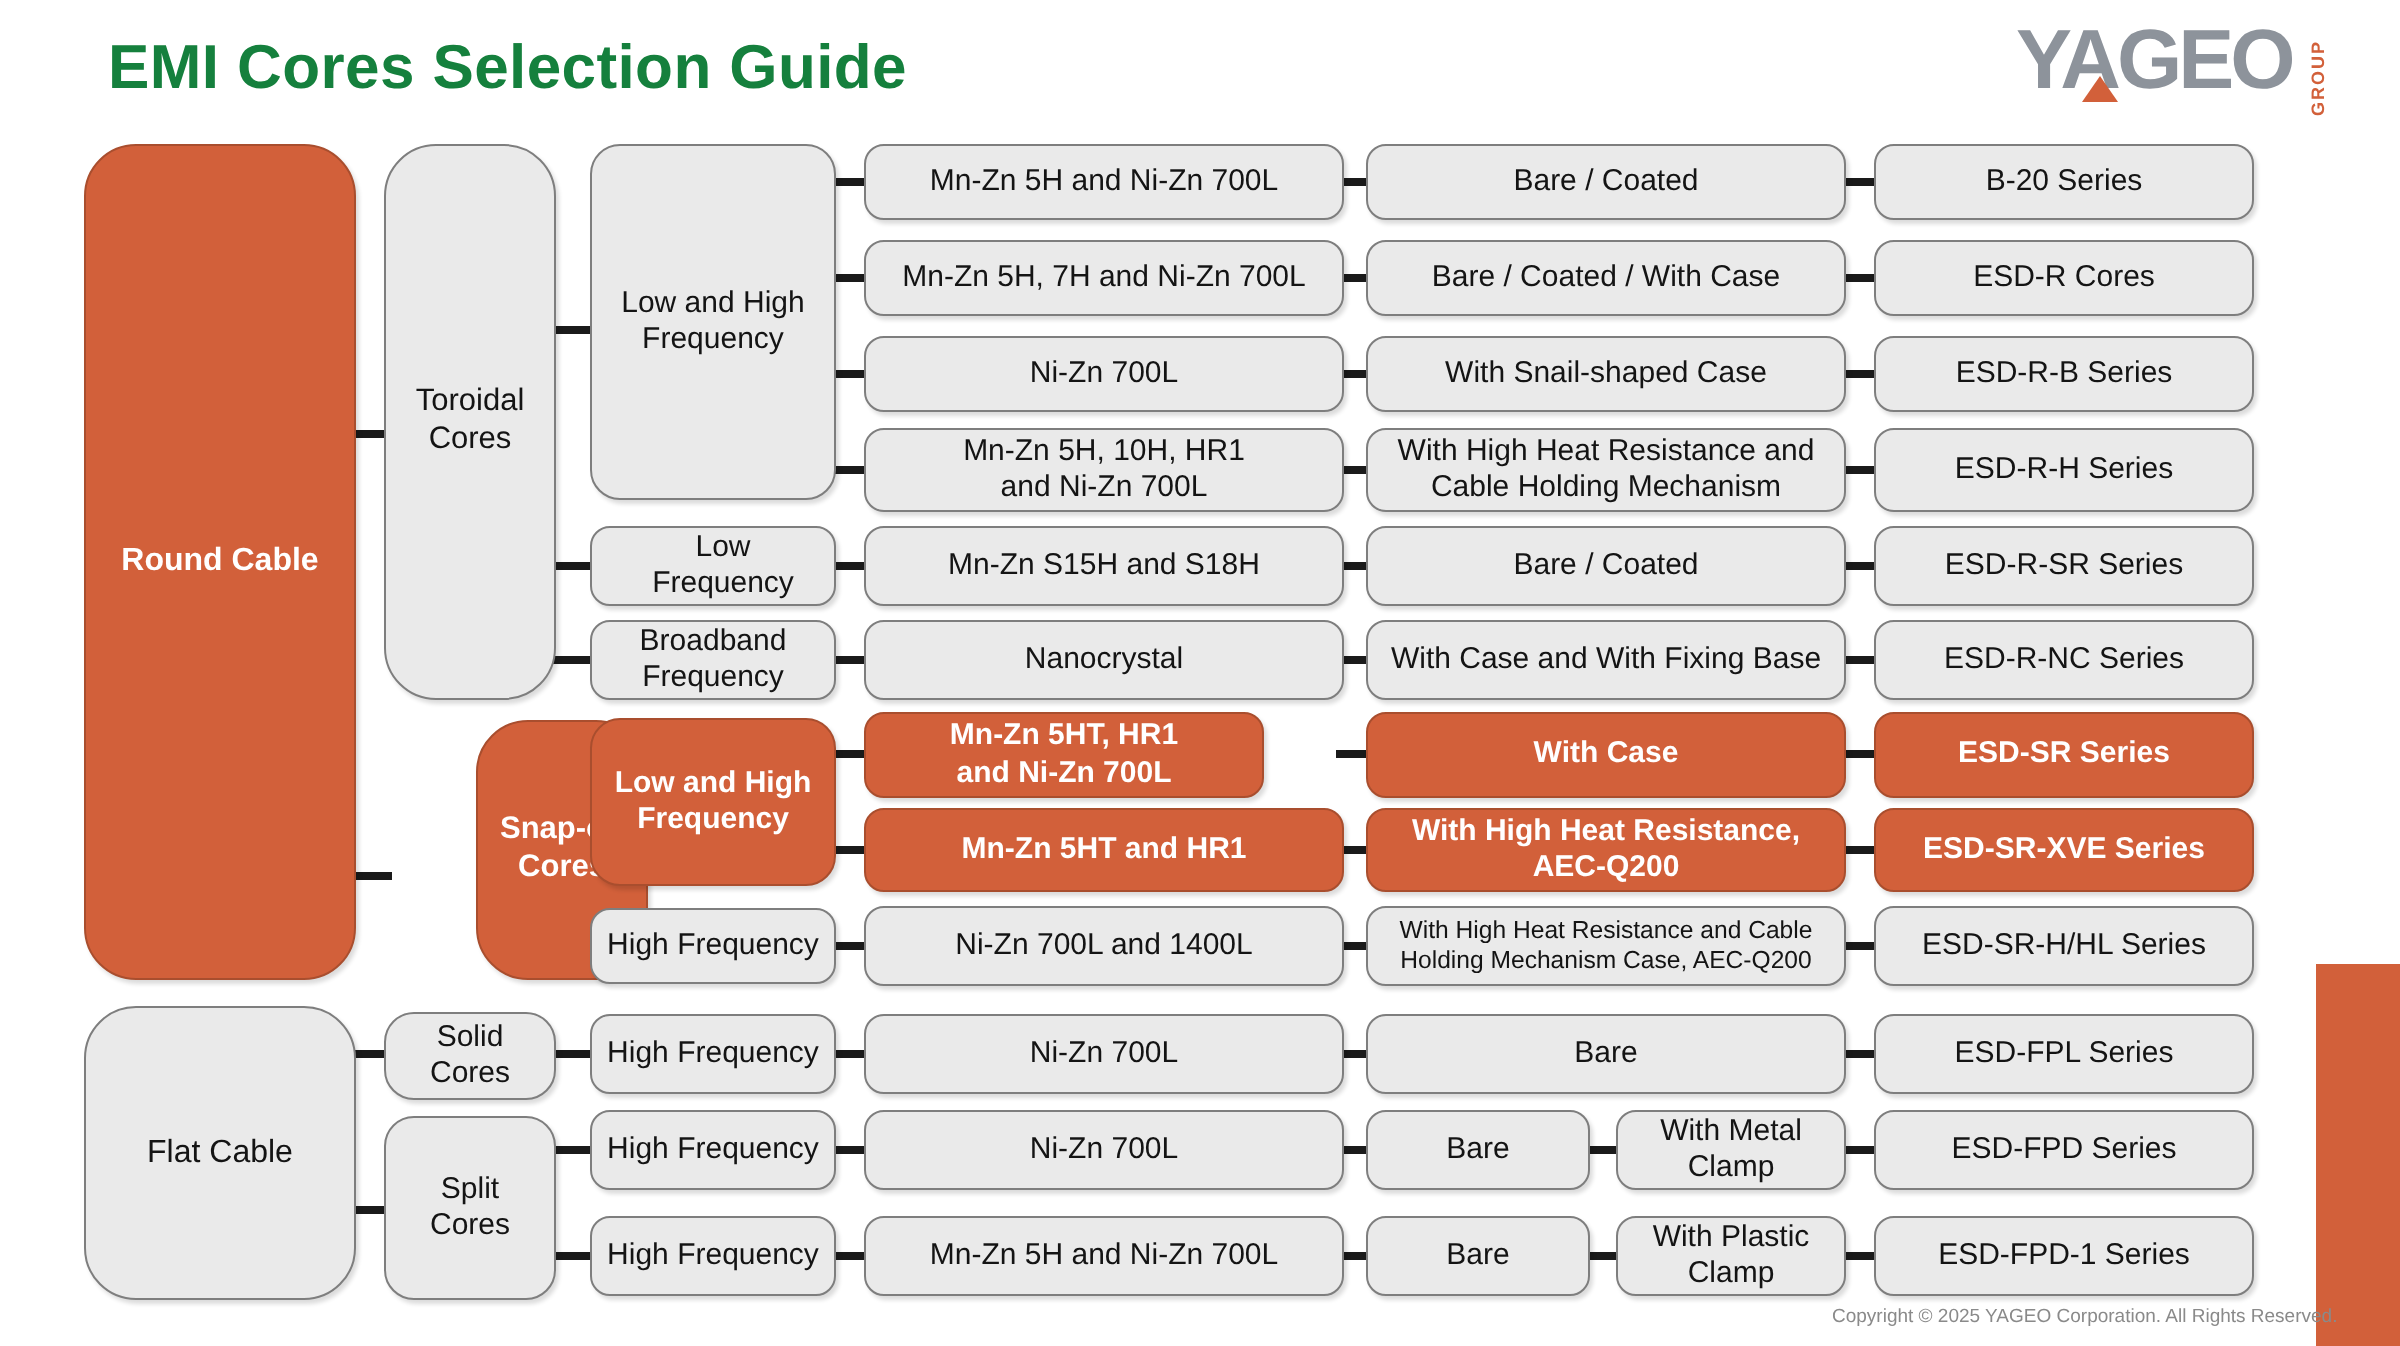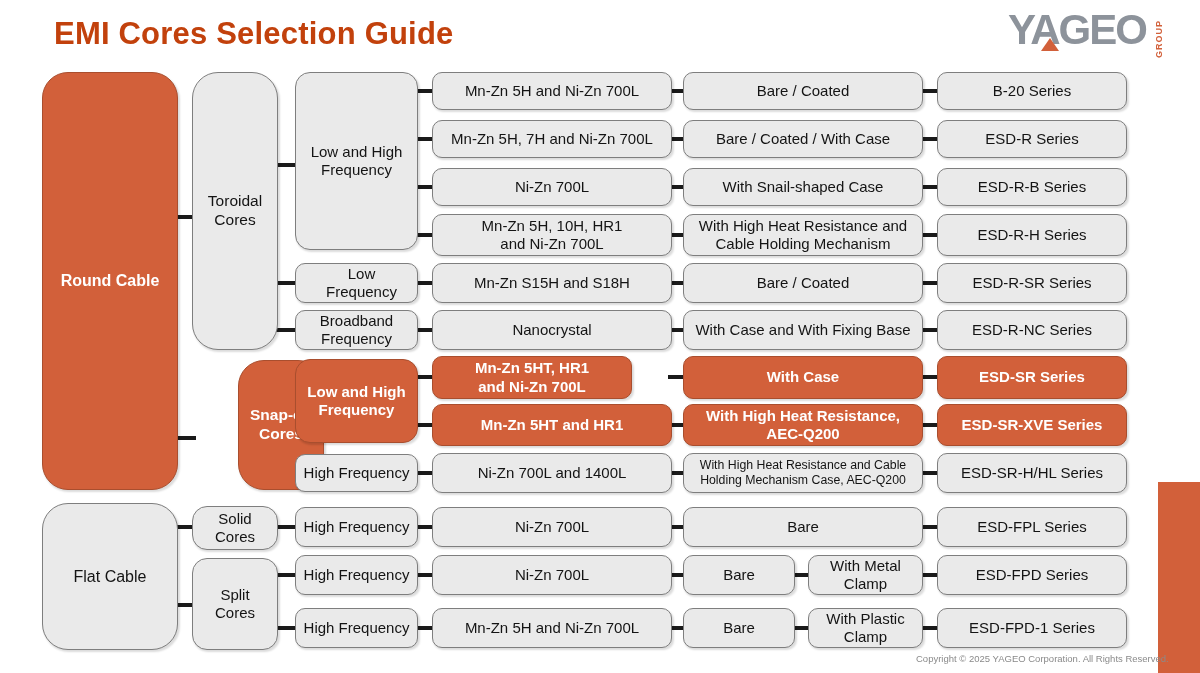--- a/index.html
+++ b/index.html
@@ -1,17 +1,17 @@
 <!DOCTYPE html>
 <html><head>
 <meta charset="utf-8">
 <style>
   html,body{margin:0;padding:0;background:#fff;font-family:"Liberation Sans",sans-serif;}
   .stage{position:relative;width:1200px;height:673px;background:#ffffff;overflow:hidden;}
-  .title{position:absolute;left:54px;top:16px;font-size:31px;font-weight:bold;color:#c2410c;letter-spacing:.2px;}
+  .title{position:absolute;left:54px;top:16px;font-size:31px;font-weight:bold;color:#15803d;letter-spacing:.2px;}
   .logo{position:absolute;top:14px;left:1008px;width:165px;height:48px;}
   .logo-text{position:absolute;left:0;top:-8px;font-size:42px;font-weight:800;color:#8D939B;letter-spacing:-2px;}
   .logo-tri{position:absolute;left:33px;top:24px;width:0;height:0;
     border-left:9px solid transparent;border-right:9px solid transparent;border-bottom:13px solid #D2603A;}
   .logo-group{position:absolute;left:146px;top:2px;color:#D2603A;font-size:9px;font-weight:bold;
     writing-mode:vertical-rl;transform:rotate(180deg);letter-spacing:1px;height:42px;text-align:left;}
   .box{position:absolute;box-sizing:border-box;display:flex;align-items:center;justify-content:center;
     text-align:center;white-space:pre-line;background:#EAEAEA;border:1.6px solid #7E7E7E;border-radius:10px;
     font-size:15px;color:#141414;line-height:1.22;padding:2px 6px;z-index:2;
     box-shadow:1.5px 2px 2px rgba(0,0,0,.14);}
@@ -150,21 +150,21 @@
 Holding Mechanism Case, AEC-Q200</div>
   <div class="box" style="left:683px;top:507px;width:240px;height:40px;">Bare</div>
   <div class="box" style="left:683px;top:555px;width:112px;height:40px;">Bare</div>
   <div class="box" style="left:808px;top:555px;width:115px;height:40px;">With Metal
 Clamp</div>
   <div class="box" style="left:683px;top:608px;width:112px;height:40px;">Bare</div>
   <div class="box" style="left:808px;top:608px;width:115px;height:40px;">With Plastic
 Clamp</div>
 
   <div class="box" style="left:937px;top:72px;width:190px;height:38px;">B-20 Series</div>
-  <div class="box" style="left:937px;top:120px;width:190px;height:38px;">ESD-R Series</div>
+  <div class="box" style="left:937px;top:120px;width:190px;height:38px;">ESD-R Cores</div>
   <div class="box" style="left:937px;top:168px;width:190px;height:38px;">ESD-R-B Series</div>
   <div class="box" style="left:937px;top:214px;width:190px;height:42px;">ESD-R-H Series</div>
   <div class="box" style="left:937px;top:263px;width:190px;height:40px;">ESD-R-SR Series</div>
   <div class="box" style="left:937px;top:310px;width:190px;height:40px;">ESD-R-NC Series</div>
   <div class="box orange" style="left:937px;top:356px;width:190px;height:43px;">ESD-SR Series</div>
   <div class="box orange" style="left:937px;top:404px;width:190px;height:42px;">ESD-SR-XVE Series</div>
   <div class="box" style="left:937px;top:453px;width:190px;height:40px;">ESD-SR-H/HL Series</div>
   <div class="box" style="left:937px;top:555px;width:190px;height:40px;">ESD-FPD Series</div>
   <div class="box" style="left:937px;top:507px;width:190px;height:40px;">ESD-FPL Series</div>
   <div class="box" style="left:937px;top:608px;width:190px;height:40px;">ESD-FPD-1 Series</div>

